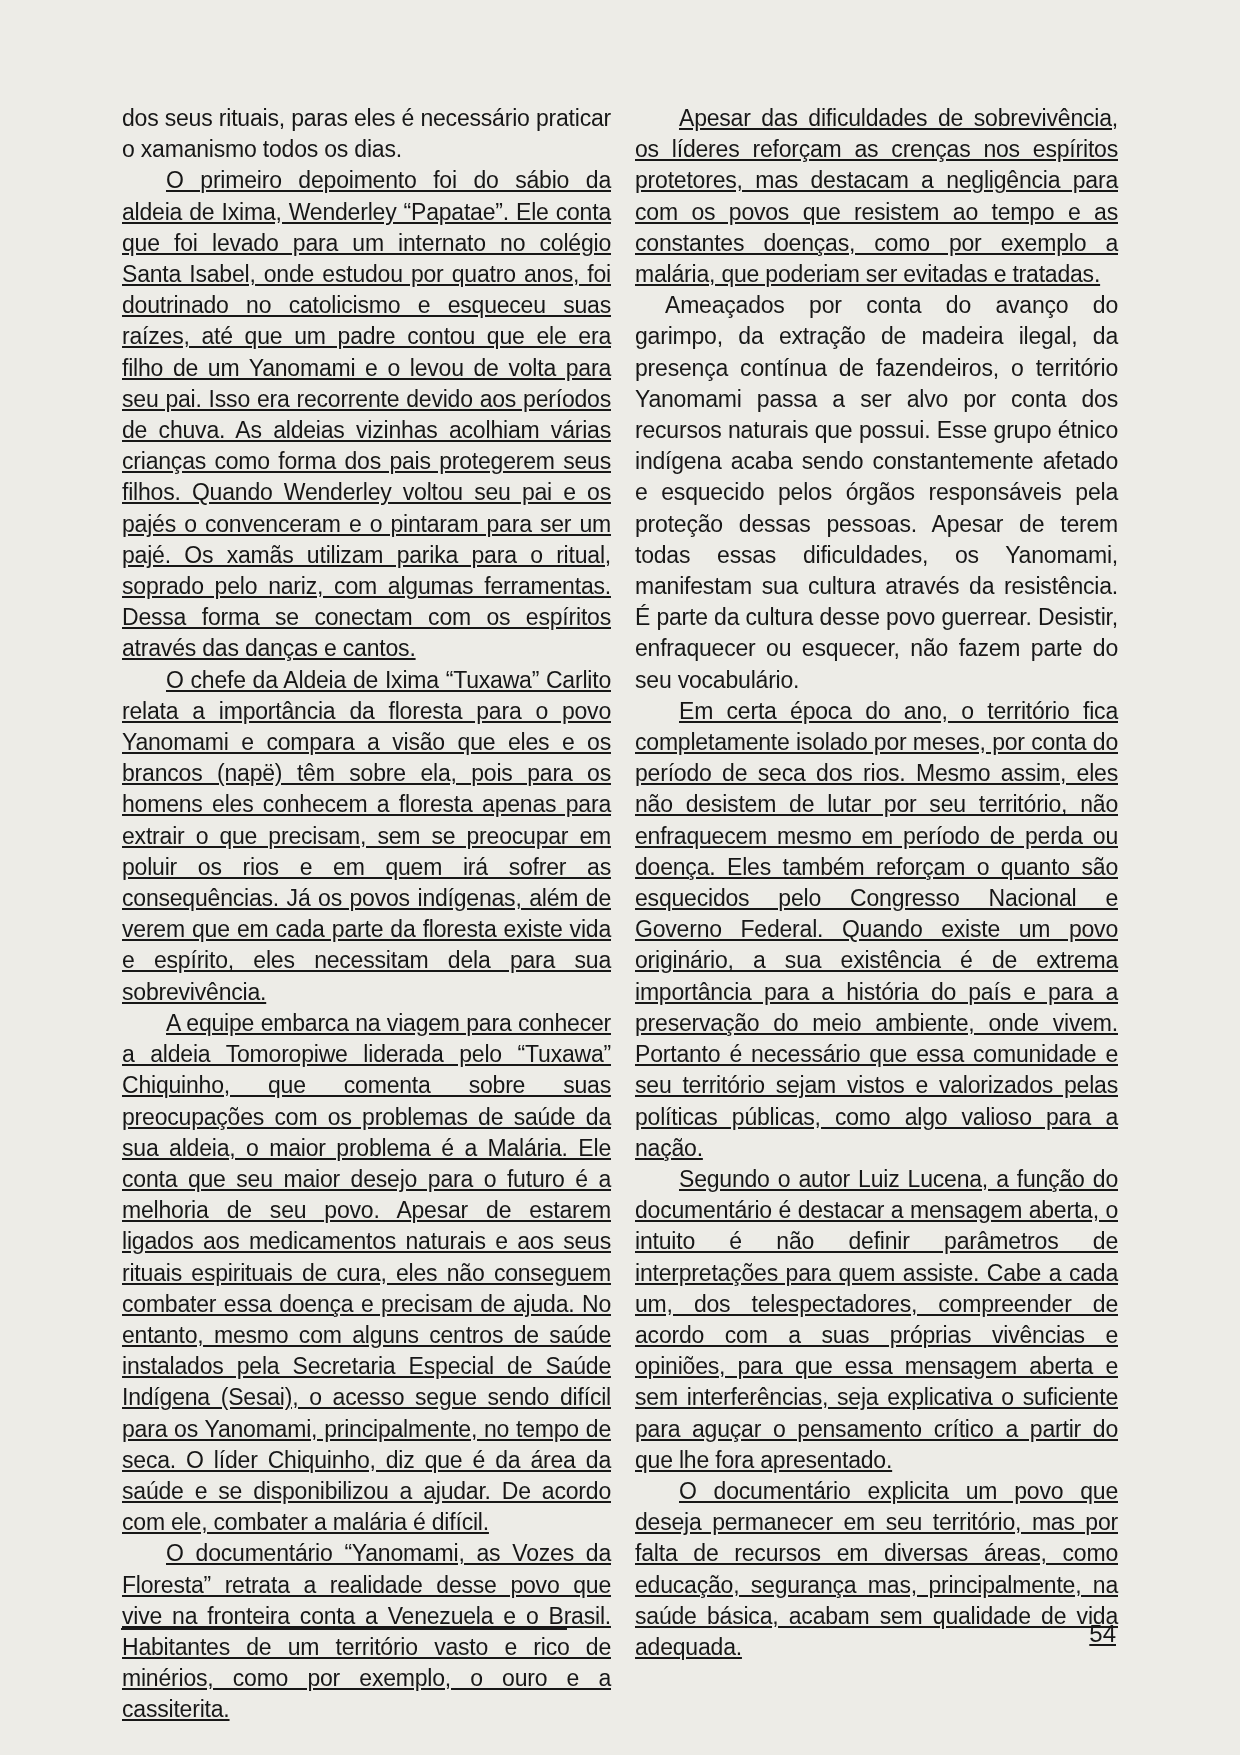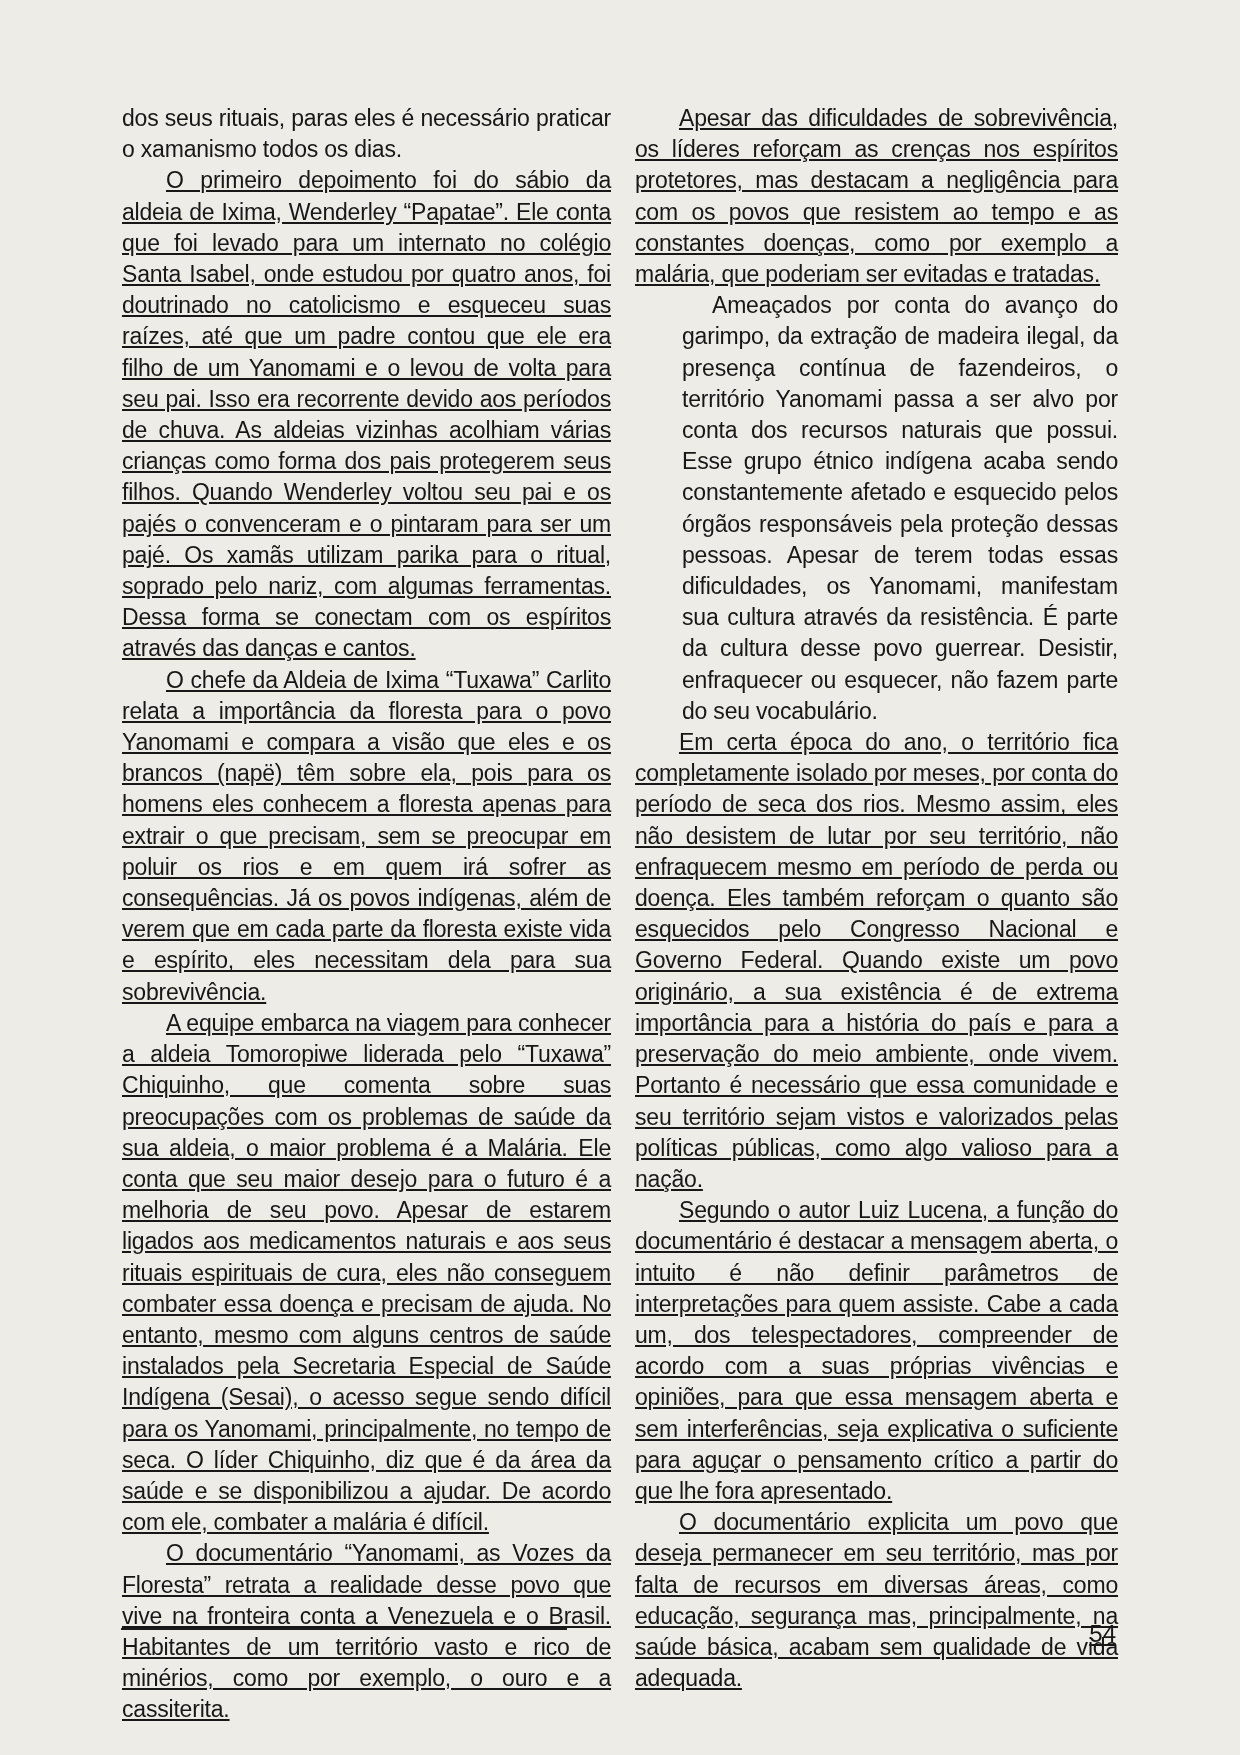--- a/index.html
+++ b/index.html
@@ -39,21 +39,20 @@
   .col p {
     margin: 0;
     padding: 0;
   }
   .col p.indent {
     text-indent: 44px;
     text-decoration: underline;
   }
   .col p.indent-sm {
     text-indent: 30px;
-    margin-left: 47px;
   }
   .footnote-rule {
     position: absolute;
     left: 121px;
     top: 1628px;
     width: 446px;
     height: 2px;
     background: #1a1a1a;
   }
   .page-number {

